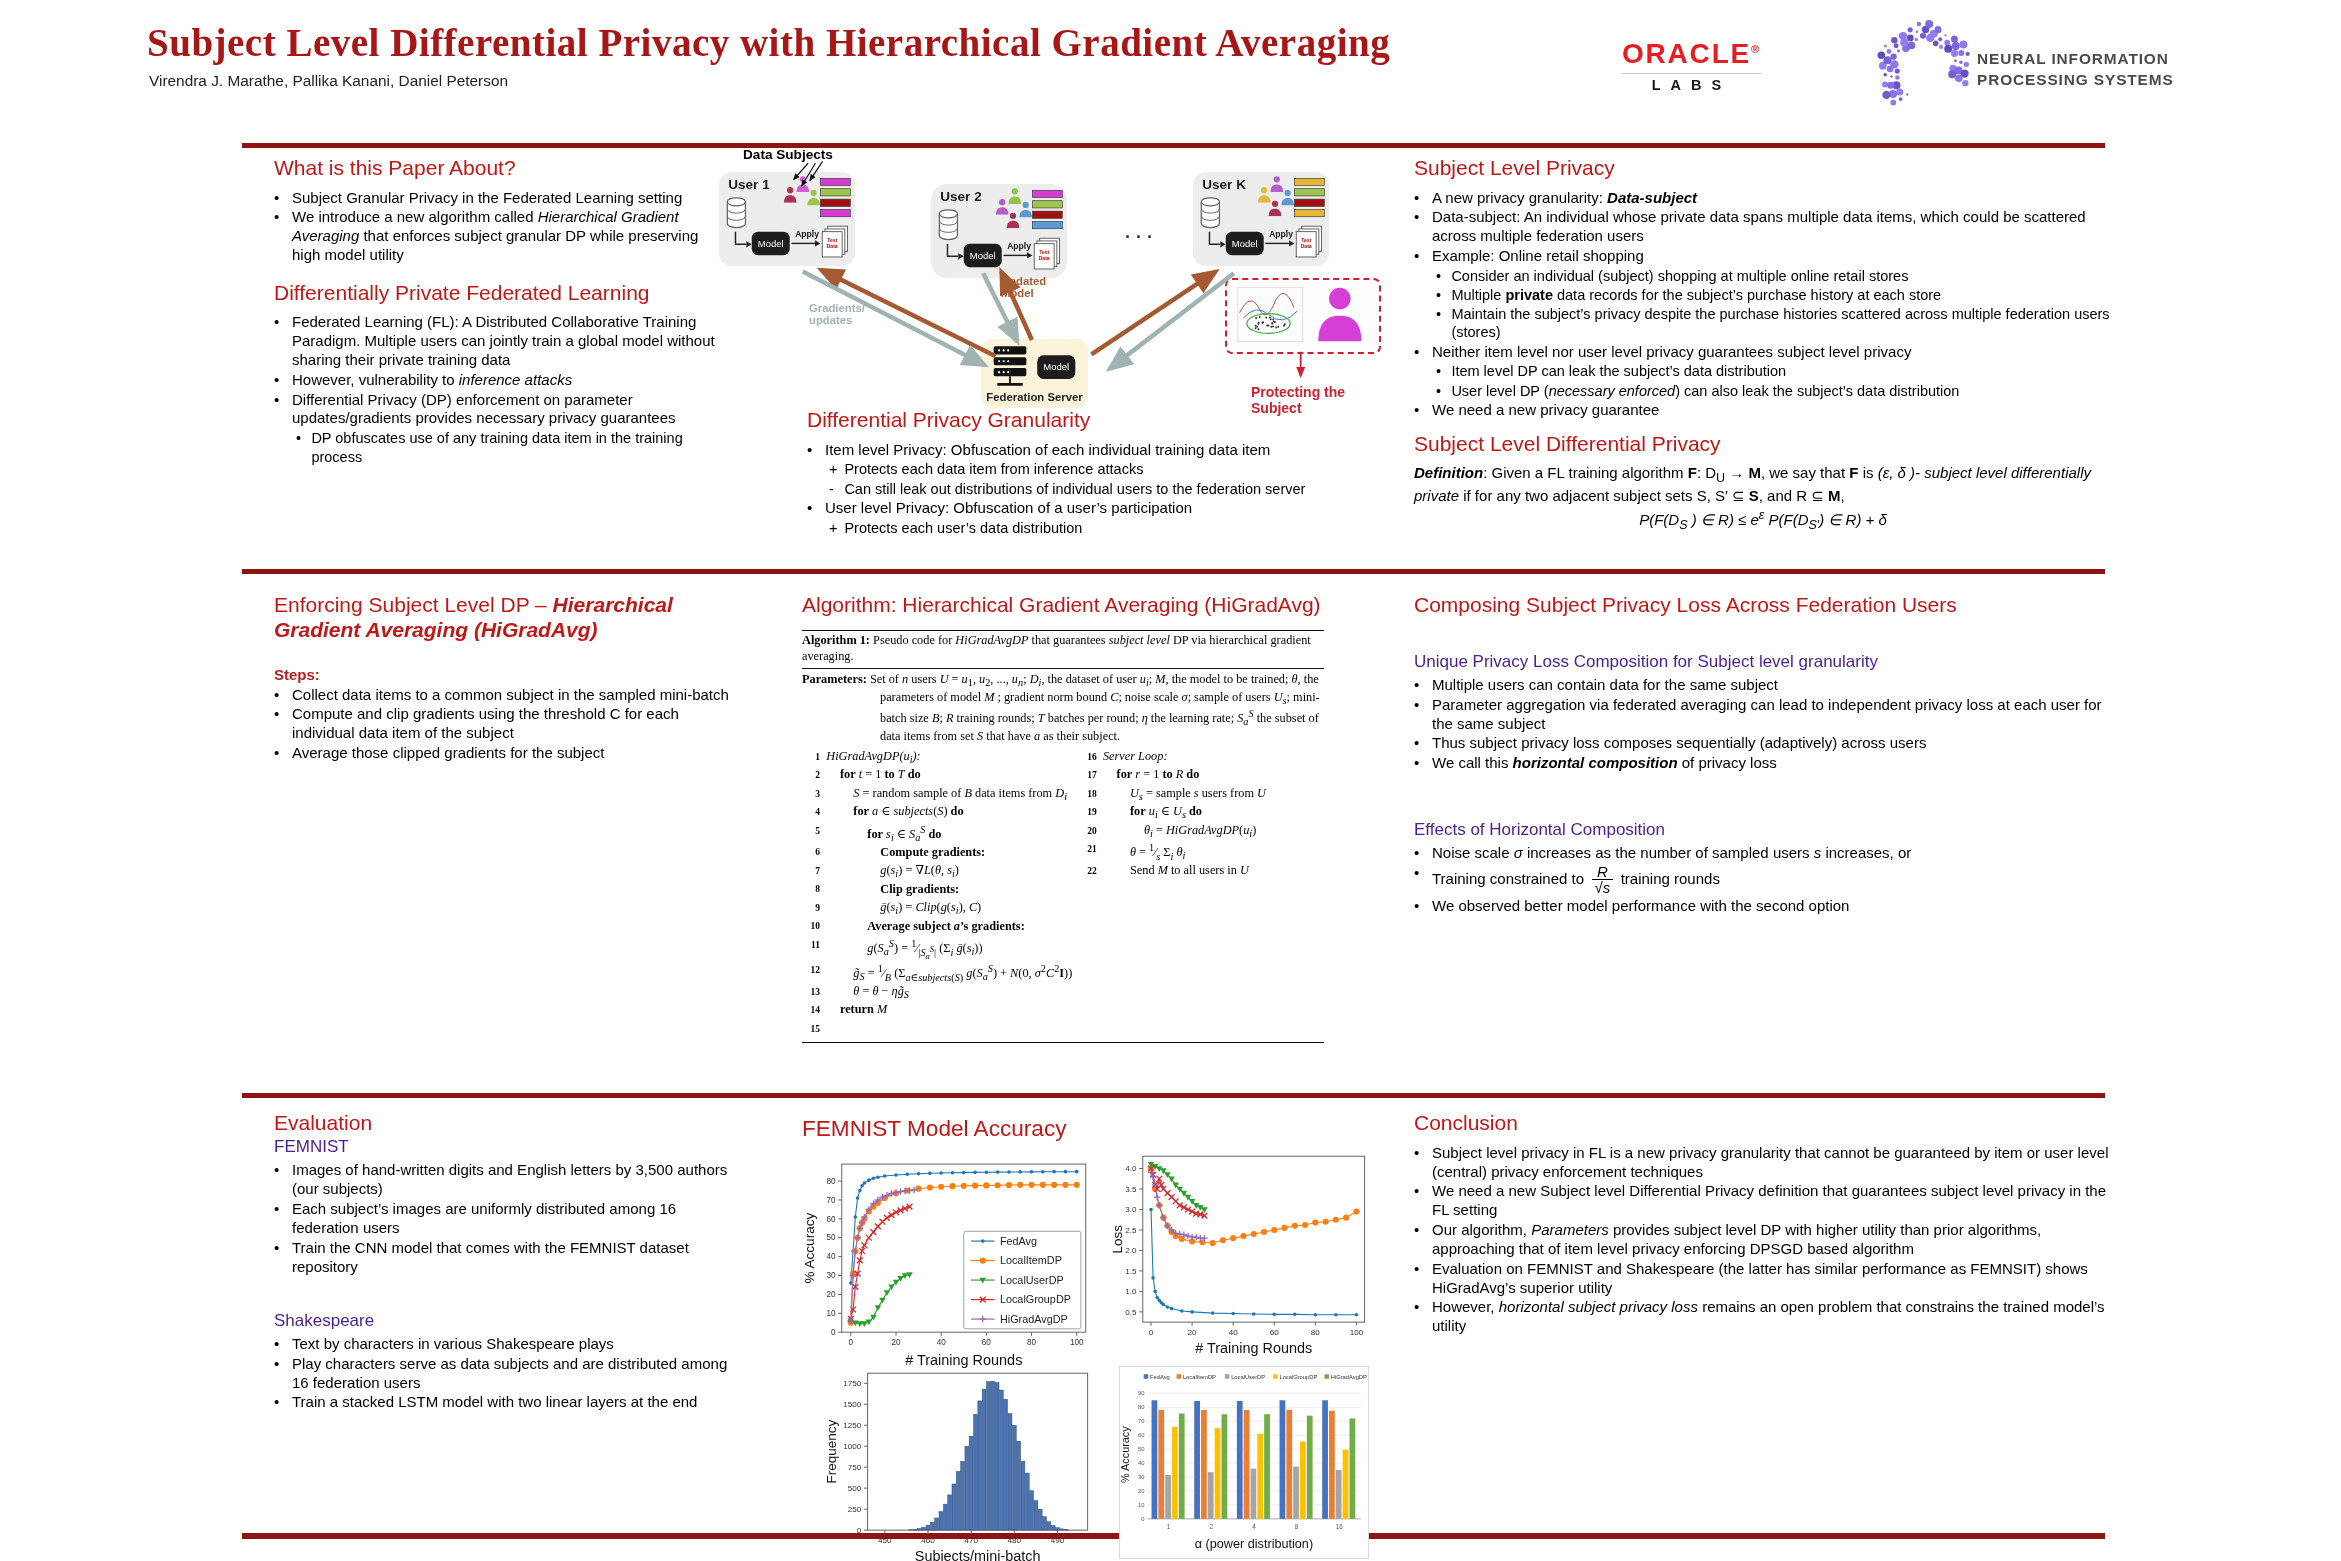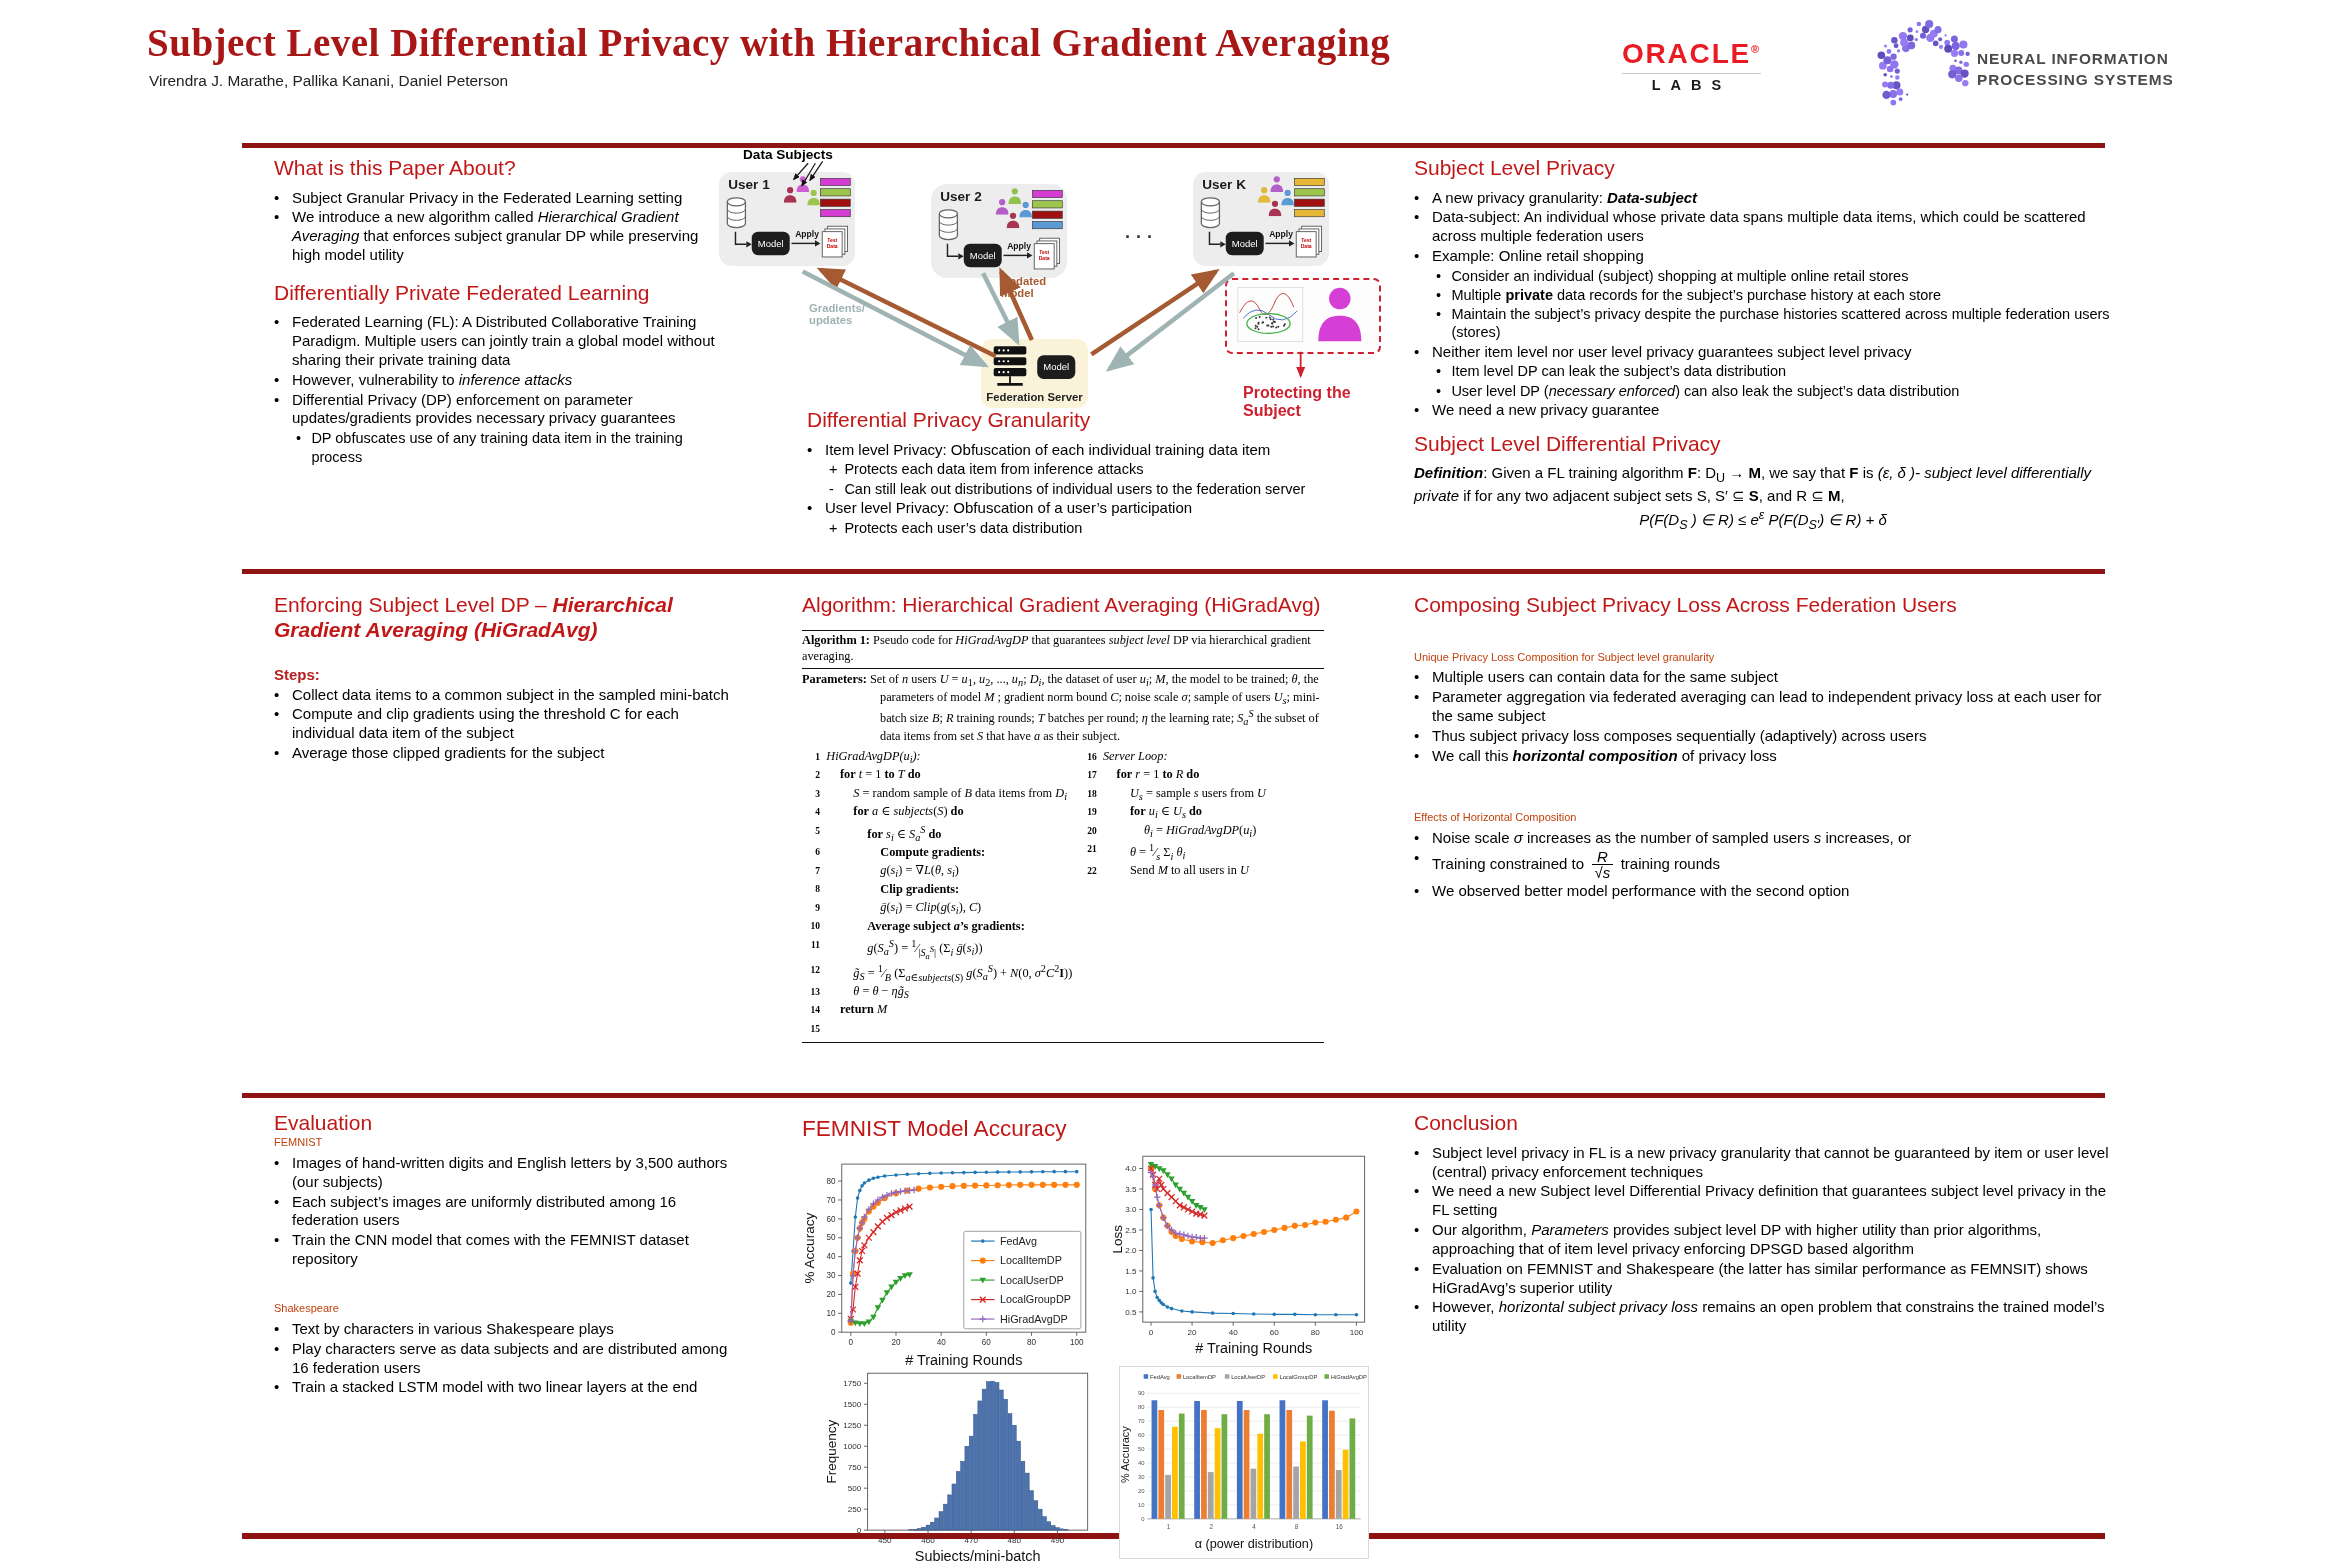--- a/index.html
+++ b/index.html
@@ -3,21 +3,21 @@
 <meta charset="utf-8">
 <style>
   html,body{margin:0;padding:0;background:#e8e8e8;}
   .poster{position:relative;width:2342px;height:1561px;background:#ffffff;overflow:hidden;
           font-family:"Liberation Sans",sans-serif;color:#000;}
   .abs{position:absolute;}
   .rule{position:absolute;background:#8e1414;}
   .poster-title{font-family:"Liberation Serif",serif;font-weight:600;font-size:39px;color:#a81616;letter-spacing:0.5px;}
   .authors{font-size:15.4px;color:#222;}
   .sec-h{font-size:21px;color:#c21717;margin:0 0 7.2px 0;font-weight:500;}
-  .sub-h{font-size:11px;color:#c2410c;margin:9px 0 3.6px 0;font-weight:500;}
+  .sub-h{font-size:17px;color:#4c1d95;margin:9px 0 3.6px 0;font-weight:500;}
   .body-t{font-size:15px;line-height:1.26;}
   .bul{display:flex;margin:0.9px 0;}
   .bul .mk{flex:none;width:18px;}
   .bul.lv1{margin-left:22px;font-size:14.5px;}
   .bul.lv1 .mk{width:15.4px;}
   .lead{color:#b51f1f;}
   .frac{display:inline-flex;flex-direction:column;vertical-align:middle;line-height:1.05;text-align:center;font-style:italic;margin:0 3.6px;}
   .frac .fn{border-bottom:1.2px solid #000;padding:0 2.7px;font-weight:400;}
   .frac .fd{padding:0 2.7px;font-weight:400;}
   
@@ -25,21 +25,21 @@
   .oracle-reg{font-size:11px;vertical-align:super;}
   .oracle-labs{color:#1a1a1a;font-weight:700;font-size:14.5px;letter-spacing:10px;text-align:center;margin-top:3.6px;}
   .neurips-text{font-size:15.4px;font-weight:600;color:#4a4a4a;letter-spacing:0.9px;line-height:1.35;}
   
   .diagram{position:absolute;left:714px;top:147px;width:670px;height:267px;}
   .userbox{position:absolute;width:136px;height:94px;background:#ededed;border-radius:12.6px;}
   .server-box{position:absolute;background:#faf3da;border-radius:11px;}
   .ds-label{position:absolute;font-weight:700;font-size:13.6px;color:#000;}
   .ellipsis{position:absolute;font-size:18px;font-weight:700;color:#333;}
   .protect-box{position:absolute;border:2.3px dashed #cf2030;border-radius:7.2px;background:#fdfdfd;}
-  .protect-cap{position:absolute;color:#cf2030;font-weight:700;font-size:16px;}
+  .protect-cap{position:absolute;color:#cf2030;font-weight:700;font-size:14px;margin-left:8px;}
   .arrow-lab{position:absolute;font-weight:700;font-size:11.3px;line-height:1.1;}
   
   .algo-box{font-family:"Liberation Serif","DejaVu Serif",serif;font-size:12.3px;line-height:1.3;}
   .algo-box .hr{border-top:1.4px solid #111;margin:2.7px 0;}
   .algo-cap{margin:1.8px 0 2.7px 0;}
   .algo-params{padding-left:78px;text-indent:-78px;margin:1.8px 0 3.6px 0;}
   .algo-cols{display:flex;}
   .algo-col-l{width:53%;}
   .algo-col-r{width:47%;}
   .algline{display:flex;min-height:18.5px;}

